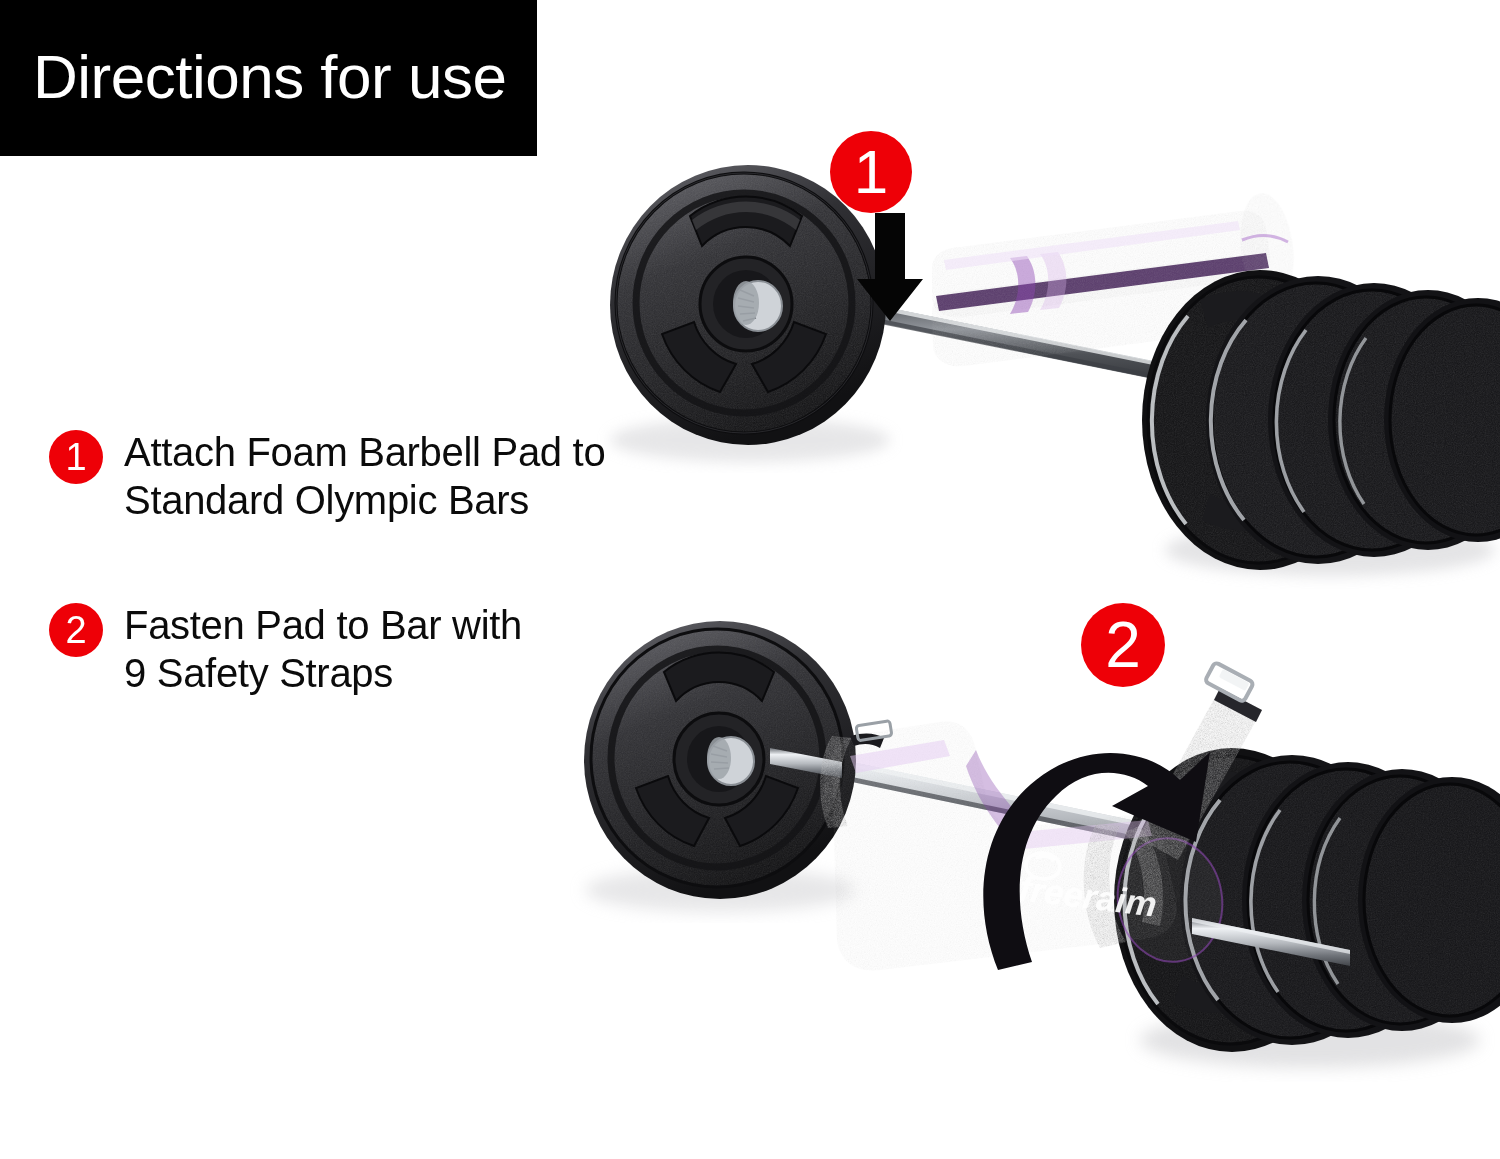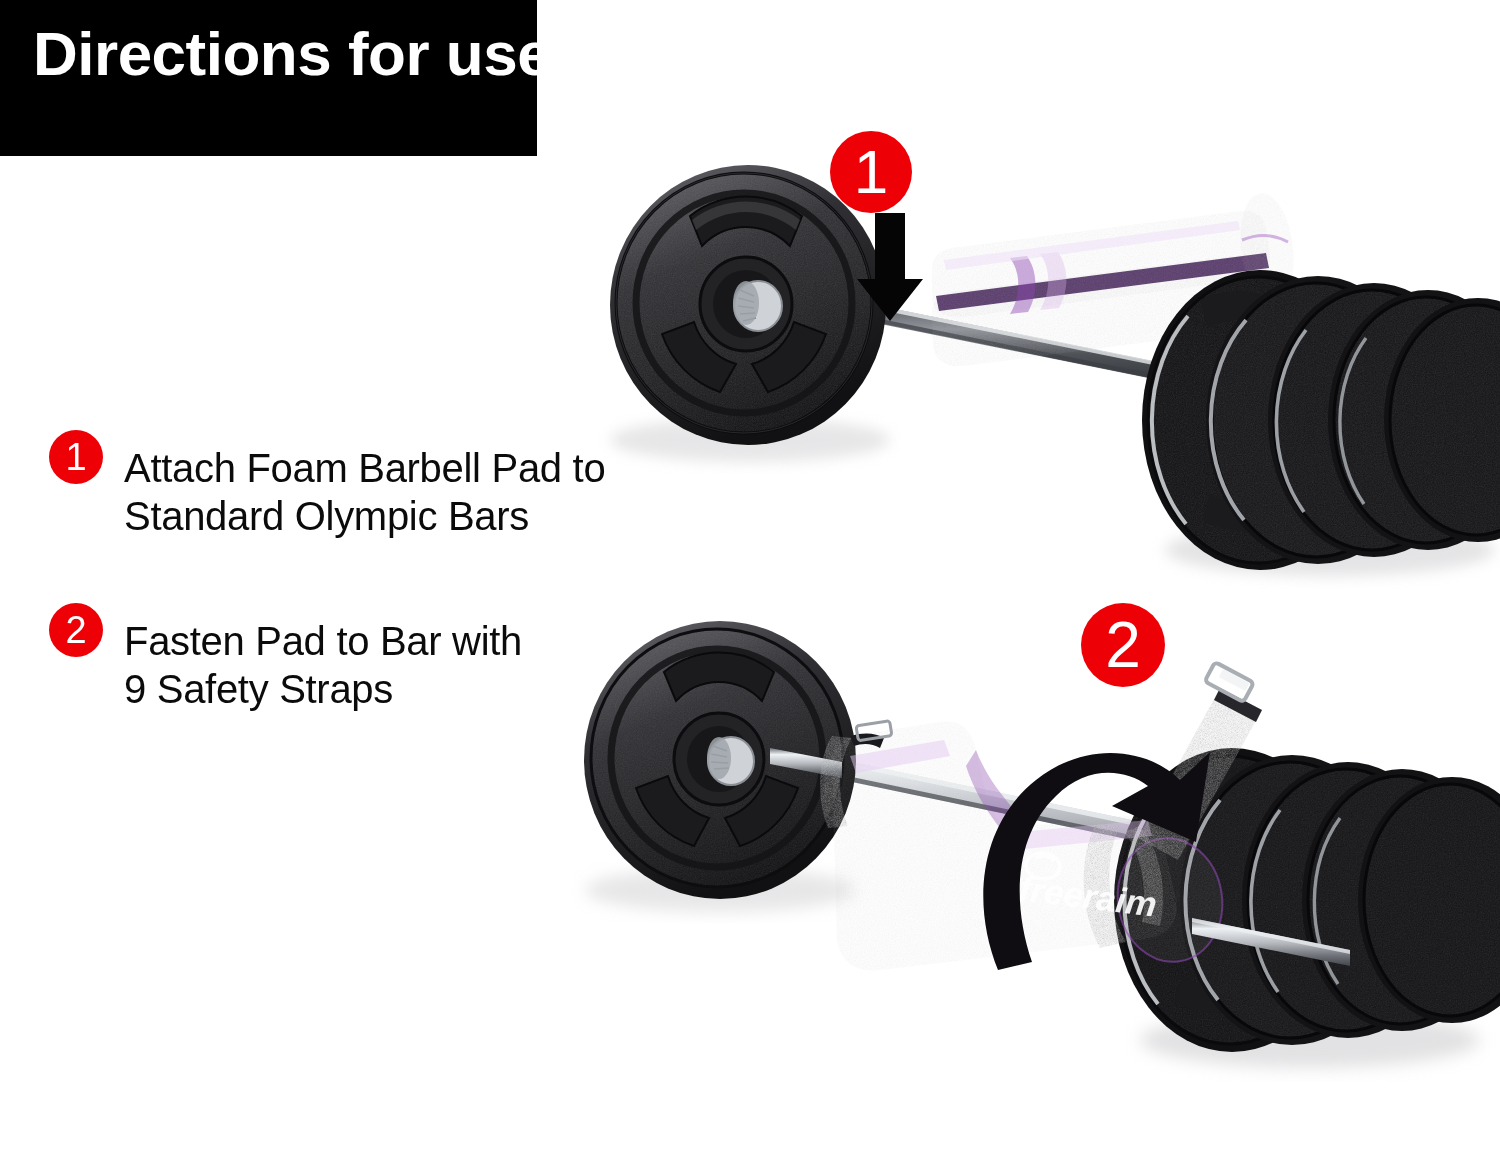--- a/index.html
+++ b/index.html
@@ -25,27 +25,26 @@
     position: absolute;
     left: 0;
     top: 0;
     width: 537px;
     height: 156px;
     background: #000000;
   }
   .banner-title {
     position: absolute;
     left: 33px;
-    top: 23px;
+    top: 46px;
     font-size: 62px;
     line-height: 1;
     color: #ffffff;
     letter-spacing: -0.5px;
     white-space: nowrap;
-    font-weight: bold;
   }
 
   
   .step {
     position: absolute;
     display: flex;
     align-items: flex-start;
   }
   .step-1 { left: 49px; top: 428px; }
   .step-2 { left: 49px; top: 601px; }
@@ -62,21 +61,20 @@
     flex: 0 0 auto;
     margin-top: 2px;
   }
   .step-text {
     margin-left: 21px;
     font-size: 40px;
     line-height: 48px;
     color: #0b0b0b;
     white-space: pre-line;
     letter-spacing: -0.3px;
-    margin-top: 16px;
   }
 
   
   .callout {
     position: absolute;
     border-radius: 50%;
     background: #ee0007;
     color: #ffffff;
     text-align: center;
     font-weight: 400;

